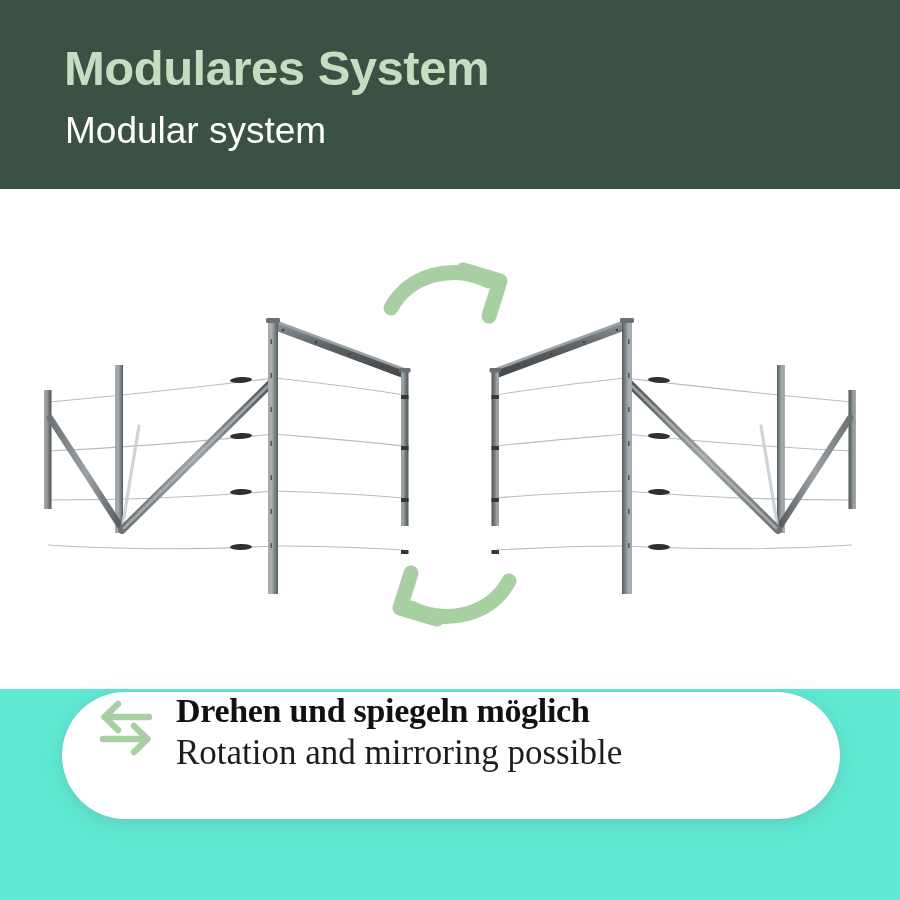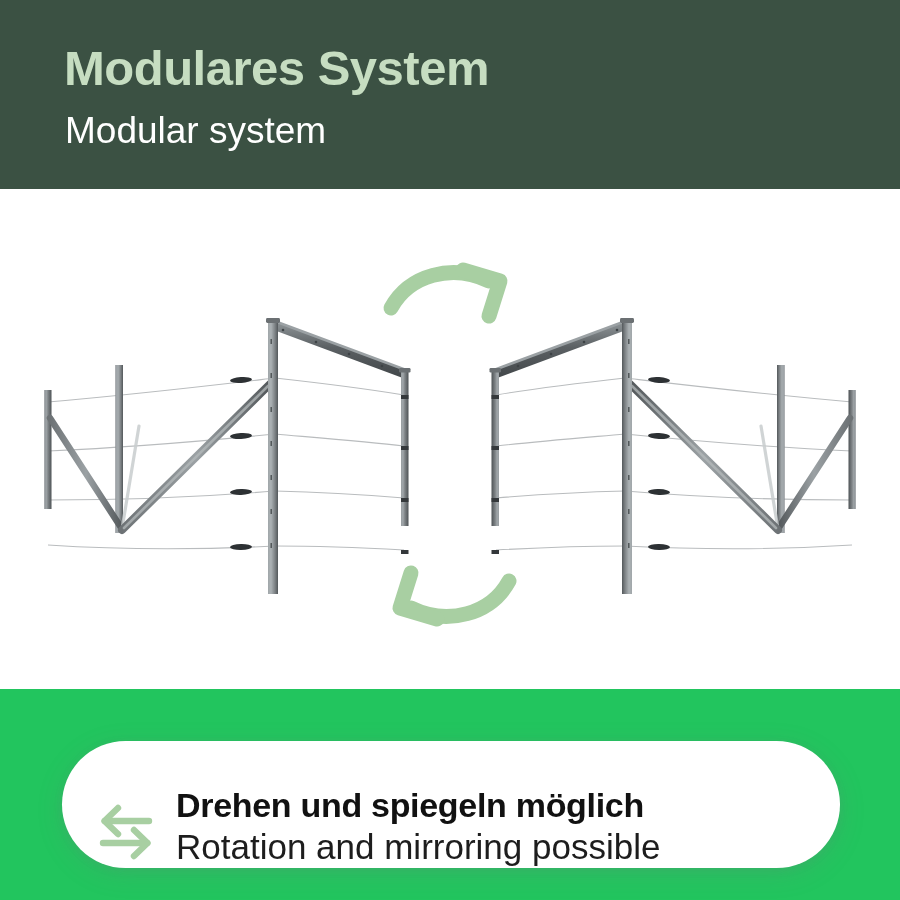--- a/index.html
+++ b/index.html
@@ -2,21 +2,21 @@
 <html><head>
 <meta charset="utf-8">
 <style>
   html,body{margin:0;padding:0;}
   body{
     width:900px;height:900px;overflow:hidden;
     background:#fdfdfd;
     font-family:"Liberation Sans", sans-serif;
     position:relative;
   }
-  #page{position:relative;width:900px;height:900px;background:#22c55e;}
+  #page{position:relative;width:900px;height:900px;background:#5eead4;}
 
   
   .header{
     position:absolute;left:0;top:0;width:900px;height:189px;
     background:#3b5143;
   }
   .header-title{
     position:absolute;left:64px;top:44px;
     font-size:49px;font-weight:bold;
     letter-spacing:-0.5px;
@@ -35,27 +35,27 @@
 
   
   .stage{
     position:absolute;left:0;top:189px;width:900px;height:500px;
     background:#ffffff;
   }
   .stage svg{display:block;}
 
   
   .card{
-    position:absolute;left:62px;top:741px;
+    position:absolute;left:62px;top:692px;
     width:778px;height:127px;
     background:#ffffff;
     border-radius:64px;
     box-shadow:0 6px 26px rgba(120,125,130,0.20),
                0 2px 8px rgba(120,125,130,0.12);
-    display:flex;align-items:flex-end;
+    display:flex;align-items:flex-start;font-family:Liberation Serif, serif;
   }
   .card-icon{
     flex:0 0 auto;
     width:72px;height:72px;
     margin-left:28px;margin-right:14px;
     display:flex;align-items:center;justify-content:center;
   }
   .card-text{flex:1 1 auto;padding-right:28px;}
   .card-heading{
     font-size:34px;font-weight:bold;color:#111111;

